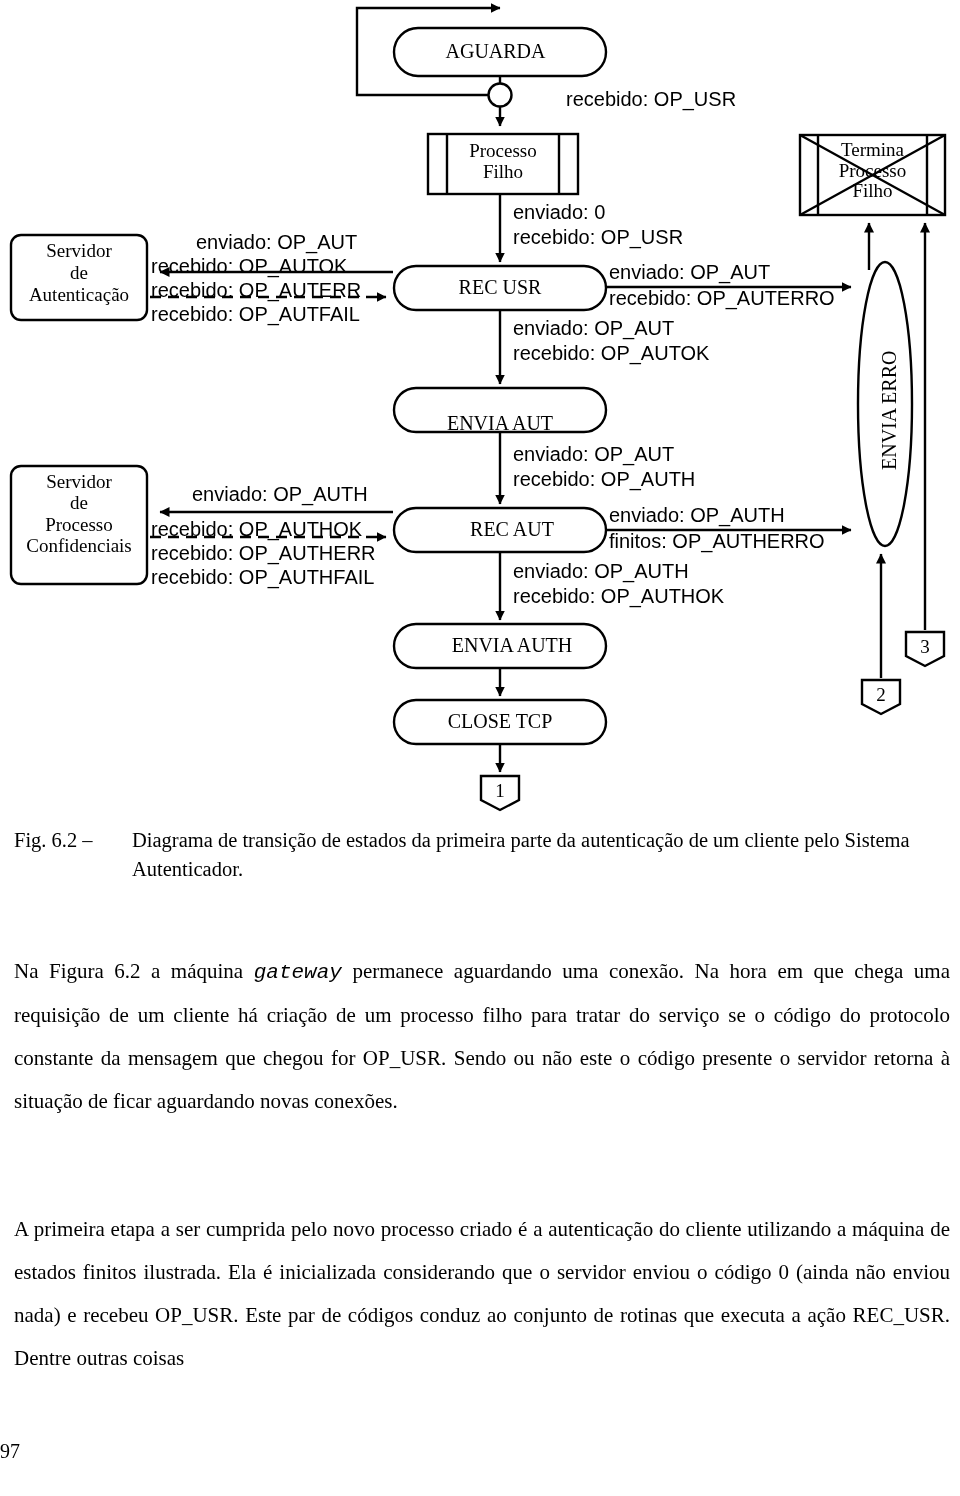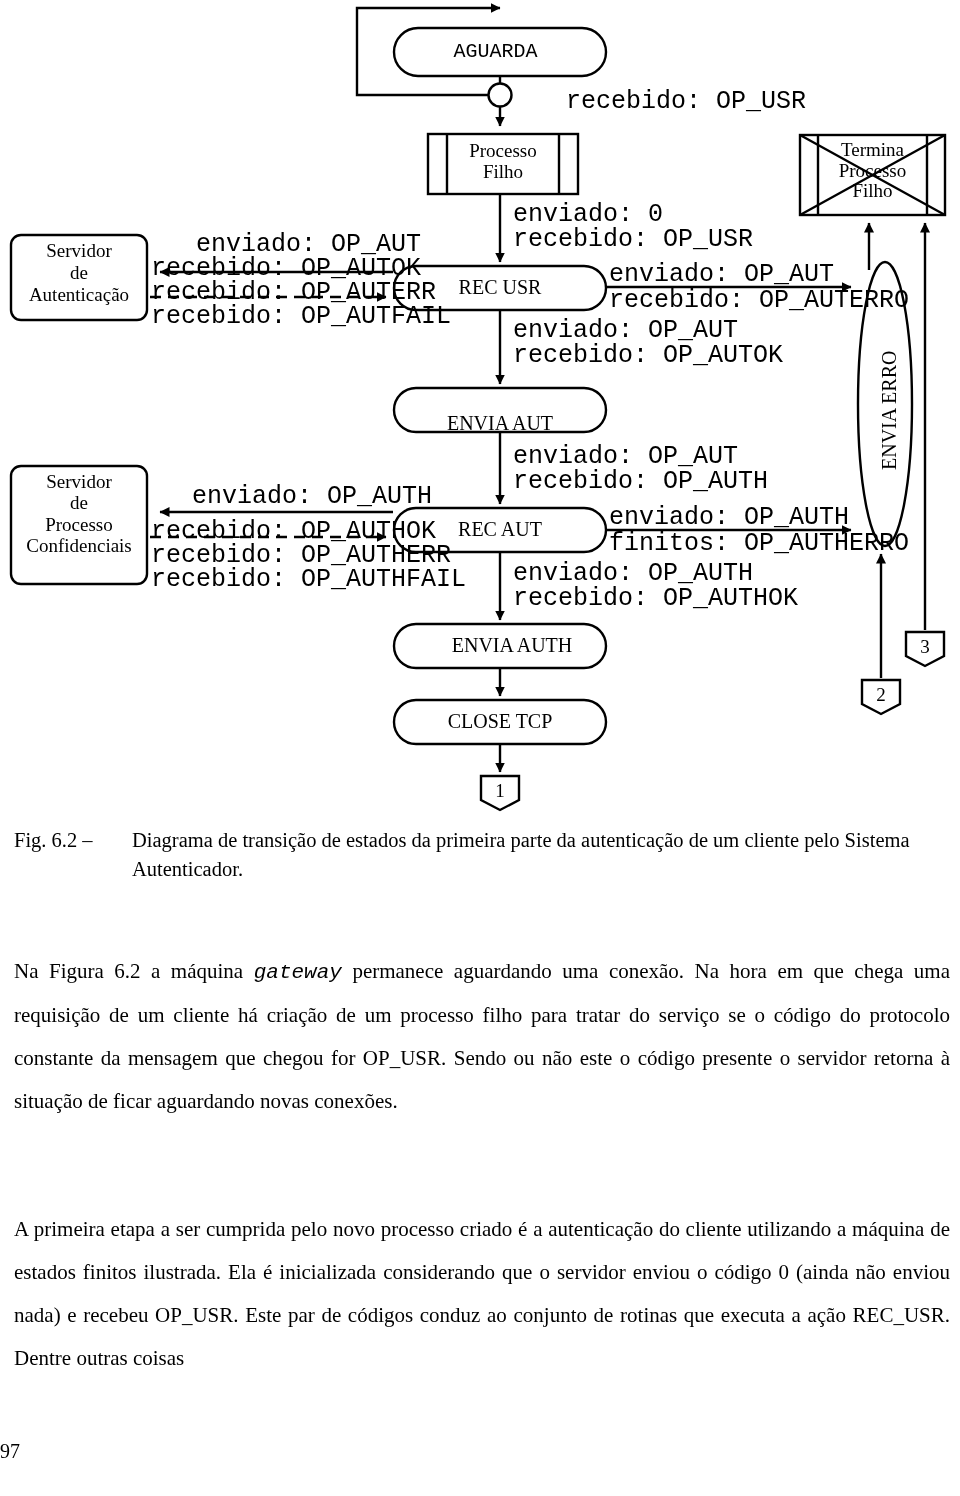--- a/index.html
+++ b/index.html
@@ -9,22 +9,22 @@
     color:#000;
     -webkit-font-smoothing:antialiased;
   }
   #figure {
     position:absolute; left:0; top:0; width:960px; height:820px;
   }
   #figure svg { position:absolute; left:0; top:0; }
 
   .fig-label {
     position:absolute;
-    font-family:Liberation Mono, monospace;
-    font-size:25px;
+    font-family:Liberation Sans, sans-serif;
+    font-size:20px;
     line-height:1.0;
     white-space:pre;
     color:#000;
   }
   .state-label {
     position:absolute;
     font-size:20px;
     text-align:center;
     white-space:nowrap;
   }
@@ -145,32 +145,32 @@
 
       <path d="M150,297 L386,297" stroke-dasharray="11 7" marker-end="url(#ah)"></path>
 
       <rect x="11" y="466" width="136" height="118" rx="10" ry="10" fill="#fff"></rect>
       <path d="M393,512 L160,512" marker-end="url(#ah)"></path>
       <path d="M150,537 L386,537" stroke-dasharray="11 7" marker-end="url(#ah)"></path>
 
     </g>
   </svg>
 
-  <div class="state-label" style="left:394px; top:40px; width:203px;font-family:Liberation Mono, monospace;">AGUARDA</div>
+  <div class="state-label" style="left:394px; top:40px; width:203px;">AGUARDA</div>
 
   <div class="box-label" style="left:447px; top:140px; width:112px;">
     <div>Processo</div>
     <div>Filho</div>
   </div>
 
   <div class="state-label" style="left:394px; top:276px; width:212px;">REC USR</div>
 
   <div class="state-label" style="left:394px; top:412px; width:212px;">ENVIA AUT</div>
 
-  <div class="state-label" style="left:394px; top:518px; width:212px;">REC AUT</div>
+  <div class="state-label" style="left:394px; top:518px; width:212px;padding-left:12px;">REC AUT</div>
 
   <div class="state-label" style="left:394px; top:634px; width:236px;">ENVIA AUTH</div>
 
   <div class="state-label" style="left:394px; top:710px; width:212px;">CLOSE TCP</div>
 
   <div class="box-label" style="left:818px; top:140px; width:109px; line-height:1.08;">
     <div>Termina</div>
     <div>Processo</div>
     <div>Filho</div>
   </div>

